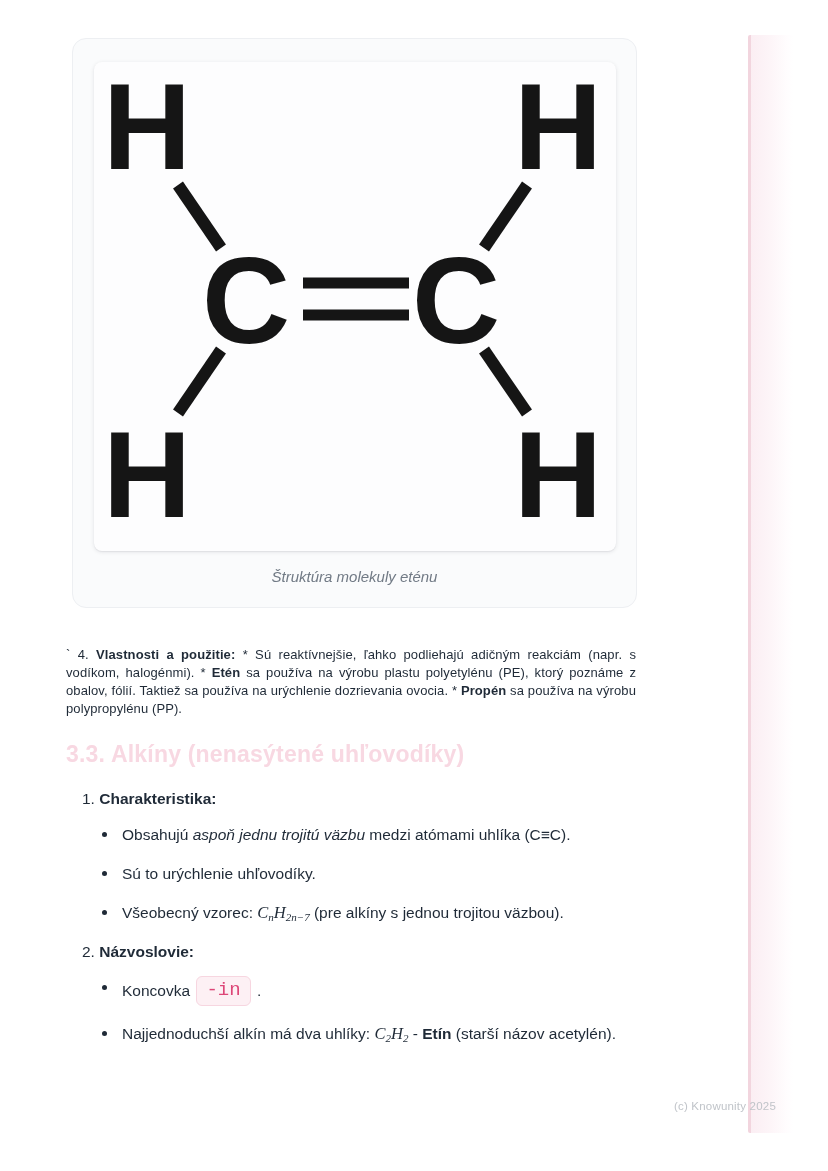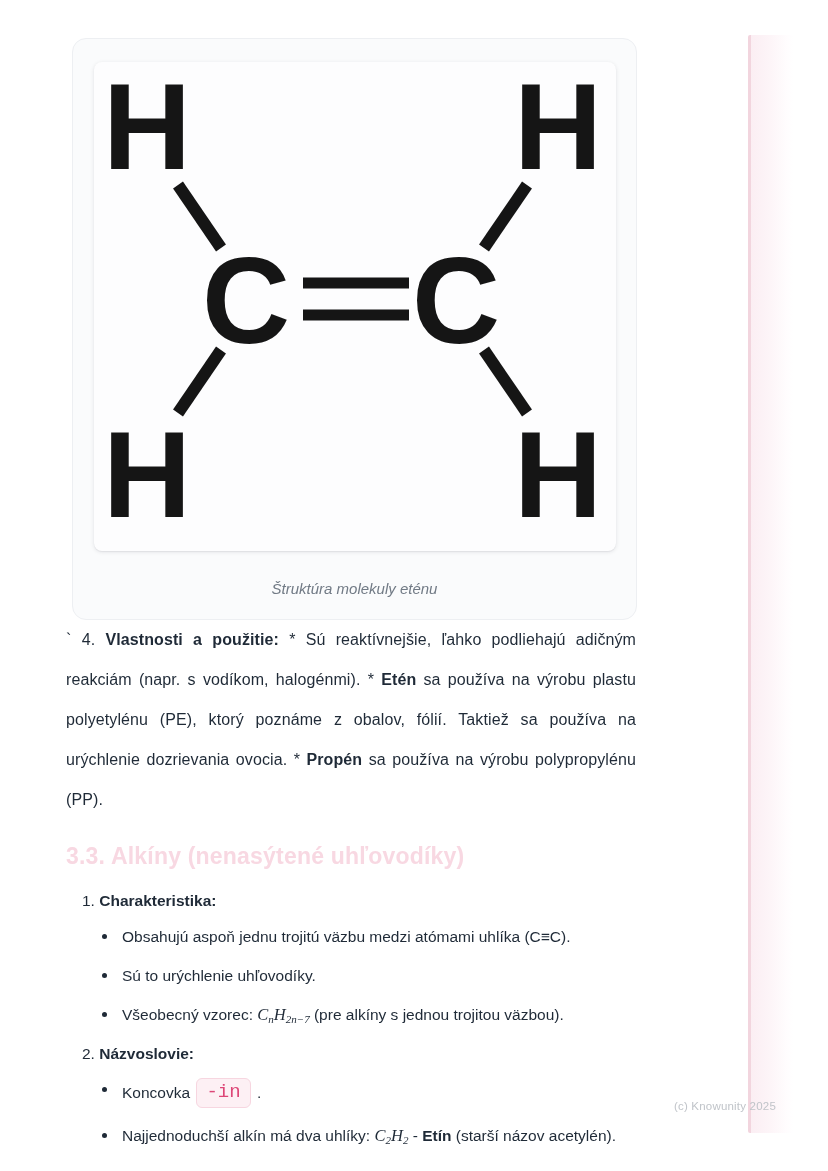--- a/index.html
+++ b/index.html
@@ -33,30 +33,31 @@
     border-radius: 8px;
     box-shadow: 0 1px 4px rgba(16,24,40,.10), 0 1px 1px rgba(16,24,40,.05);
   }
   .figure-img svg { position: absolute; inset: 0; width: 100%; height: 100%; }
   .atom-label {
     font-family: "Liberation Sans", sans-serif;
     font-weight: 700;
     fill: #151515;
   }
   .figure-caption {
-    margin-top: 29px;
+    margin-top: 17px;
     text-align: center;
     font-style: italic;
     font-size: 15px;
     color: #717a85;
   }
   
   .para {
-    font-size: 16px;
-    line-height: 40px;
+    margin-top: 38px;
+    font-size: 13px;
+    line-height: 18px;
     text-align: justify;
     letter-spacing: .1px;
   }
   .para strong { font-weight: 700; }
   
   .section-heading {
     margin-top: 23px;
     font-size: 23px;
     font-weight: 700;
     color: #f8d8e2;
@@ -80,21 +81,21 @@
     line-height: 23px;
     margin-bottom: 16px;
   }
   .ulist li .bullet-dot {
     position: absolute;
     left: 36px; top: 9px;
     width: 5px; height: 5px;
     border-radius: 50%;
     background: #1f2a37;
   }
-  .em-run { }
+  .em-run { font-style: italic; }
   .math {
     font-family: "Liberation Serif", serif;
     font-style: italic;
     font-size: 16.5px;
   }
   .math sub {
     font-size: 11px;
     line-height: 0;
     vertical-align: -3px;
   }

